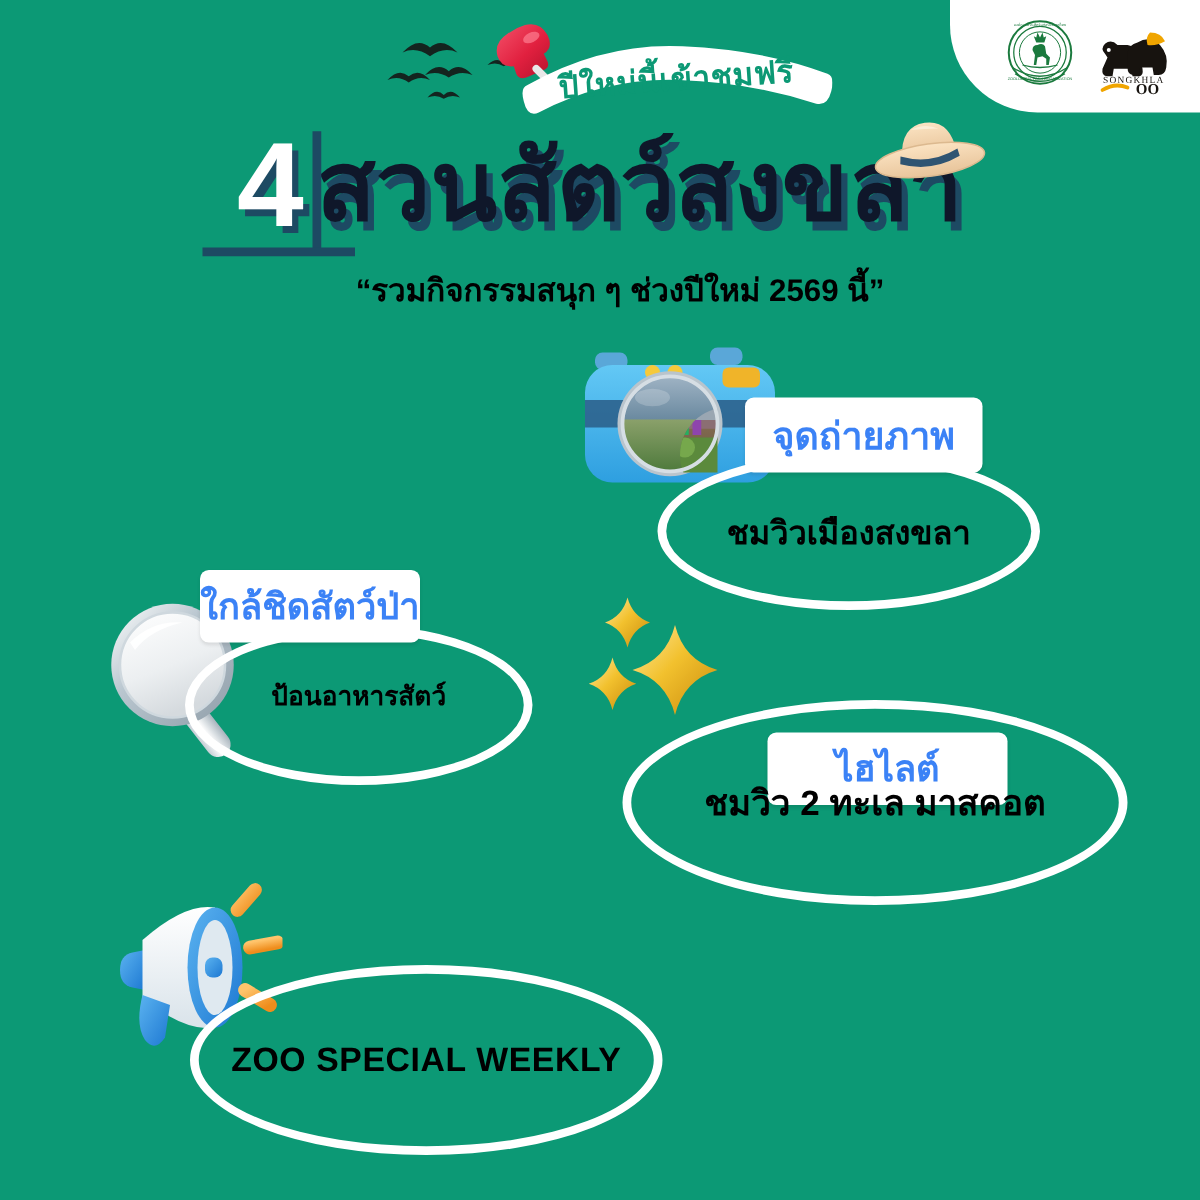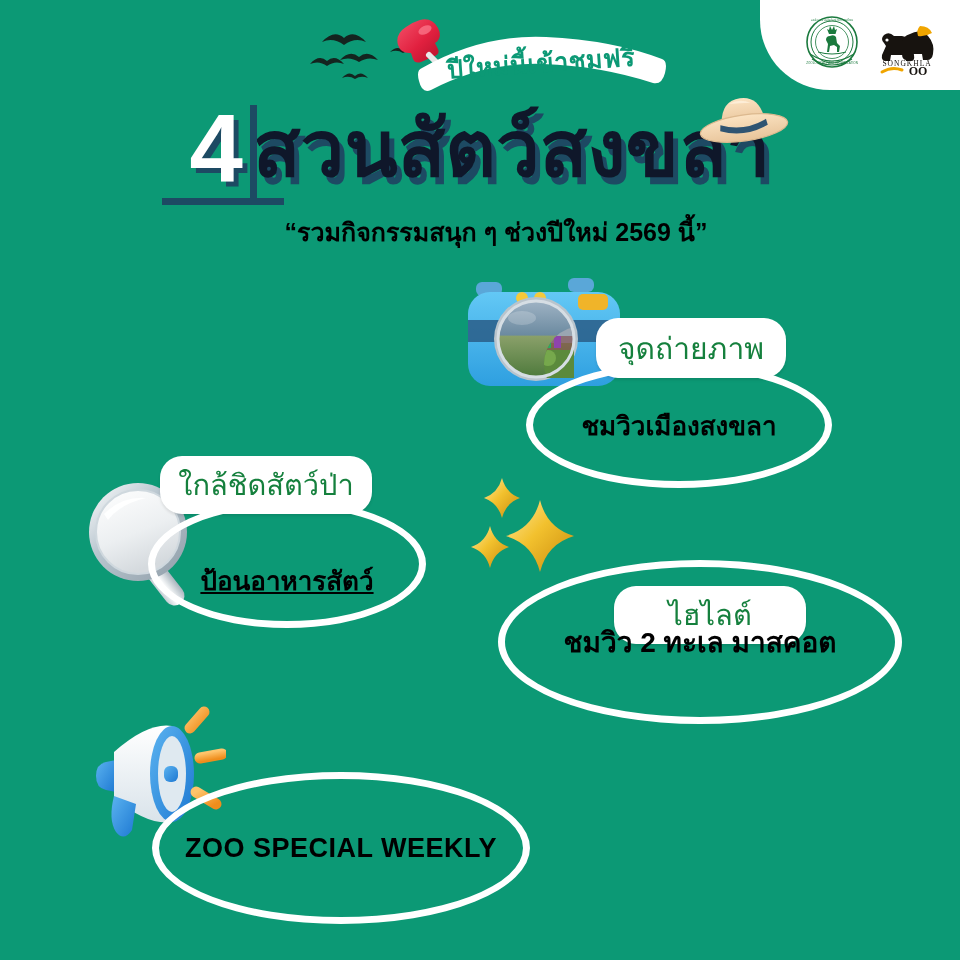--- a/index.html
+++ b/index.html
@@ -81,38 +81,38 @@
   }
   .bubble-body{
     position:absolute;
     color:#000000;font-size:26px;font-weight:bold;
     display:flex;align-items:center;justify-content:center;
     text-align:center;
   }
   .badge{
     position:absolute;
     background:#ffffff;
-    border-radius:22px;
-    color:#15803d;font-weight:normal;
+    border-radius:7px;
+    color:#3b82f6;font-weight:bold;
     display:flex;align-items:center;justify-content:center;
     box-shadow:0 2px 3px rgba(0,0,0,.10);
     white-space:nowrap;
   }
 
   
   .camera{position:absolute;left:452px;top:276px;width:180px;height:126px;}
   .b1-badge{left:596px;top:318px;width:190px;height:60px;font-size:30px;}
   .b1-ellipse{left:526px;top:362px;width:306px;height:126px;}
   .b1-body{left:526px;top:362px;width:306px;height:126px;font-size:26px;}
 
   
   .magnifier{position:absolute;left:62px;top:470px;width:142px;height:164px;}
-  .b2-badge{left:160px;top:456px;width:212px;height:58px;font-size:29px;}
+  .b2-badge{left:160px;top:456px;width:176px;height:58px;font-size:29px;}
   .b2-ellipse{left:148px;top:500px;width:278px;height:128px;}
-  .b2-body{left:148px;top:516px;width:278px;height:128px;font-size:26px;text-decoration:underline;}
+  .b2-body{left:148px;top:492px;width:278px;height:128px;font-size:21px;}
 
   
   .sparkles{position:absolute;left:468px;top:472px;width:112px;height:116px;}
   .b3-badge{left:614px;top:540px;width:192px;height:58px;font-size:29px;margin-top:46px;}
   .b3-ellipse{left:498px;top:560px;width:404px;height:164px;}
   .b3-body{left:498px;top:560px;width:404px;height:164px;font-size:28px;}
 
   
   .megaphone{position:absolute;left:78px;top:700px;width:148px;height:142px;}
   .b4-badge{left:188px;top:714px;width:254px;height:58px;font-size:30px;}

